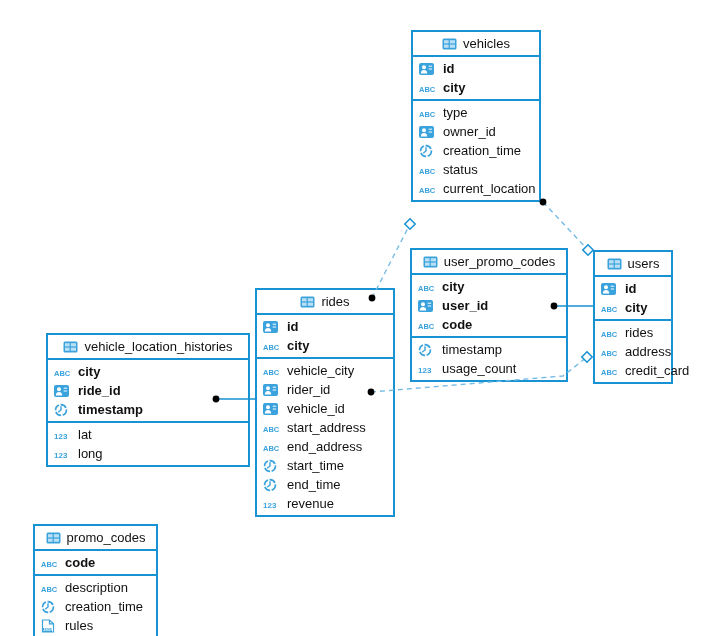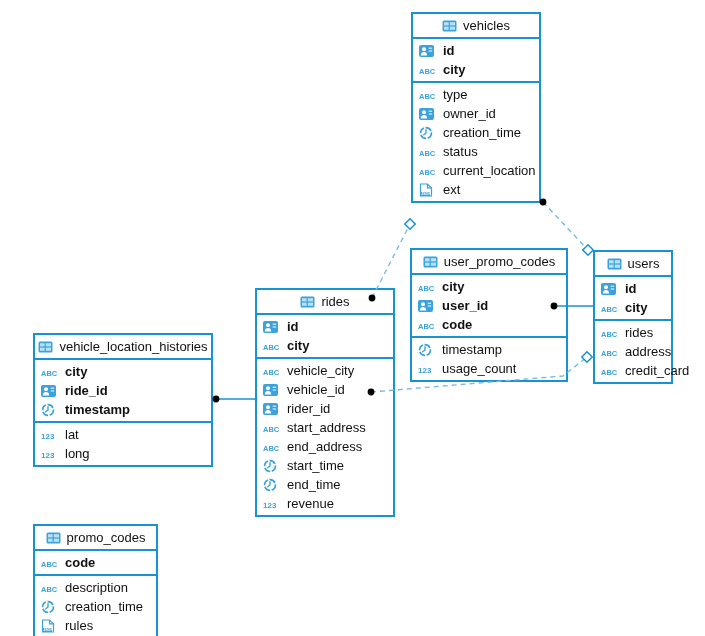--- a/index.html
+++ b/index.html
@@ -28,21 +28,21 @@
   .row.pk .col-name{font-weight:bold;}
   .icon-cell{
     width:19px;min-width:19px;display:flex;align-items:center;justify-content:flex-start;
   }
 </style>
 </head>
 <body style="--blue: #1792d2;">
 
 <div id="diagram">
   <div id="tables">
-      <div class="table" style="left: 411px; top: 12px; width: 130px;">
+      <div class="table" style="left: 411px; top: 30px; width: 130px;">
     <div class="table-header">
       <span class="icon-cell" style="width:auto;min-width:0">
             <svg width="15" height="12" viewBox="0 0 15 12">
               <rect x="0.5" y="0.5" width="14" height="11" rx="1.5" fill="#3aa2dc"></rect>
               <rect x="2" y="2.2" width="4.6" height="3.2" fill="#b9e0f5"></rect>
               <rect x="7.8" y="2.2" width="5.2" height="3.2" fill="#b9e0f5"></rect>
               <rect x="2" y="6.6" width="4.6" height="3.2" fill="#b9e0f5"></rect>
               <rect x="7.8" y="6.6" width="5.2" height="3.2" fill="#b9e0f5"></rect>
             </svg>
           </span>
@@ -108,31 +108,20 @@
             </span>
     <span class="col-name">status</span>
   </div>
           <div class="row">
     <span class="icon-cell">
               <svg width="17" height="10" viewBox="0 0 17 10">
                 <text x="0" y="8.5" font-size="7.5" font-weight="bold" fill="#3aa2dc" font-family="Liberation Sans, sans-serif">ABC</text>
               </svg>
             </span>
     <span class="col-name">current_location</span>
-  </div>
-          <div class="row">
-    <span class="icon-cell">
-              <svg width="14" height="14" viewBox="0 0 14 14">
-                <path d="M1.5 1 H8.5 L12.5 4.8 V13 H1.5 Z" fill="#fff" stroke="#3aa2dc" stroke-width="1.2"></path>
-                <path d="M8.5 1 V4.8 H12.5" fill="none" stroke="#3aa2dc" stroke-width="1.2"></path>
-                <rect x="1.5" y="9" width="9.5" height="4" fill="#3aa2dc"></rect>
-                <text x="2.2" y="12.4" font-size="3.6" font-weight="bold" fill="#fff" font-family="Liberation Sans, sans-serif">JSON</text>
-              </svg>
-            </span>
-    <span class="col-name">ext</span>
   </div>
         </div>
   </div>
       <div class="table" style="left: 410px; top: 248px; width: 158px;">
     <div class="table-header">
       <span class="icon-cell" style="width:auto;min-width:0">
             <svg width="15" height="12" viewBox="0 0 15 12">
               <rect x="0.5" y="0.5" width="14" height="11" rx="1.5" fill="#3aa2dc"></rect>
               <rect x="2" y="2.2" width="4.6" height="3.2" fill="#b9e0f5"></rect>
               <rect x="7.8" y="2.2" width="5.2" height="3.2" fill="#b9e0f5"></rect>
@@ -301,36 +290,36 @@
           <div class="row">
     <span class="icon-cell">
               <svg width="15" height="12" viewBox="0 0 15 12">
                 <rect x="0" y="0" width="15" height="12" rx="2" fill="#3aa2dc"></rect>
                 <circle cx="5" cy="4.3" r="2" fill="#fff"></circle>
                 <path d="M1.8 10.6 C1.8 7.9 3.2 6.9 5 6.9 C6.8 6.9 8.2 7.9 8.2 10.6 Z" fill="#fff"></path>
                 <rect x="9.6" y="2.6" width="3.6" height="1.5" rx="0.5" fill="#b9e0f5"></rect>
                 <rect x="9.6" y="5.2" width="3.6" height="1.5" rx="0.5" fill="#b9e0f5"></rect>
               </svg>
             </span>
+    <span class="col-name">rider_id</span>
+  </div>
+          <div class="row">
+    <span class="icon-cell">
+              <svg width="15" height="12" viewBox="0 0 15 12">
+                <rect x="0" y="0" width="15" height="12" rx="2" fill="#3aa2dc"></rect>
+                <circle cx="5" cy="4.3" r="2" fill="#fff"></circle>
+                <path d="M1.8 10.6 C1.8 7.9 3.2 6.9 5 6.9 C6.8 6.9 8.2 7.9 8.2 10.6 Z" fill="#fff"></path>
+                <rect x="9.6" y="2.6" width="3.6" height="1.5" rx="0.5" fill="#b9e0f5"></rect>
+                <rect x="9.6" y="5.2" width="3.6" height="1.5" rx="0.5" fill="#b9e0f5"></rect>
+              </svg>
+            </span>
     <span class="col-name">vehicle_id</span>
   </div>
           <div class="row">
     <span class="icon-cell">
-              <svg width="15" height="12" viewBox="0 0 15 12">
-                <rect x="0" y="0" width="15" height="12" rx="2" fill="#3aa2dc"></rect>
-                <circle cx="5" cy="4.3" r="2" fill="#fff"></circle>
-                <path d="M1.8 10.6 C1.8 7.9 3.2 6.9 5 6.9 C6.8 6.9 8.2 7.9 8.2 10.6 Z" fill="#fff"></path>
-                <rect x="9.6" y="2.6" width="3.6" height="1.5" rx="0.5" fill="#b9e0f5"></rect>
-                <rect x="9.6" y="5.2" width="3.6" height="1.5" rx="0.5" fill="#b9e0f5"></rect>
-              </svg>
-            </span>
-    <span class="col-name">rider_id</span>
-  </div>
-          <div class="row">
-    <span class="icon-cell">
               <svg width="17" height="10" viewBox="0 0 17 10">
                 <text x="0" y="8.5" font-size="7.5" font-weight="bold" fill="#3aa2dc" font-family="Liberation Sans, sans-serif">ABC</text>
               </svg>
             </span>
     <span class="col-name">start_address</span>
   </div>
           <div class="row">
     <span class="icon-cell">
               <svg width="17" height="10" viewBox="0 0 17 10">
                 <text x="0" y="8.5" font-size="7.5" font-weight="bold" fill="#3aa2dc" font-family="Liberation Sans, sans-serif">ABC</text>
@@ -359,21 +348,21 @@
           <div class="row">
     <span class="icon-cell">
               <svg width="17" height="10" viewBox="0 0 17 10">
                 <text x="0" y="8.5" font-size="8" font-weight="bold" fill="#3aa2dc" font-family="Liberation Sans, sans-serif">123</text>
               </svg>
             </span>
     <span class="col-name">revenue</span>
   </div>
         </div>
   </div>
-      <div class="table" style="left: 33px; top: 333px; width: 180px;">
+      <div class="table" style="left: 46px; top: 333px; width: 204px;">
     <div class="table-header">
       <span class="icon-cell" style="width:auto;min-width:0">
             <svg width="15" height="12" viewBox="0 0 15 12">
               <rect x="0.5" y="0.5" width="14" height="11" rx="1.5" fill="#3aa2dc"></rect>
               <rect x="2" y="2.2" width="4.6" height="3.2" fill="#b9e0f5"></rect>
               <rect x="7.8" y="2.2" width="5.2" height="3.2" fill="#b9e0f5"></rect>
               <rect x="2" y="6.6" width="4.6" height="3.2" fill="#b9e0f5"></rect>
               <rect x="7.8" y="6.6" width="5.2" height="3.2" fill="#b9e0f5"></rect>
             </svg>
           </span>

